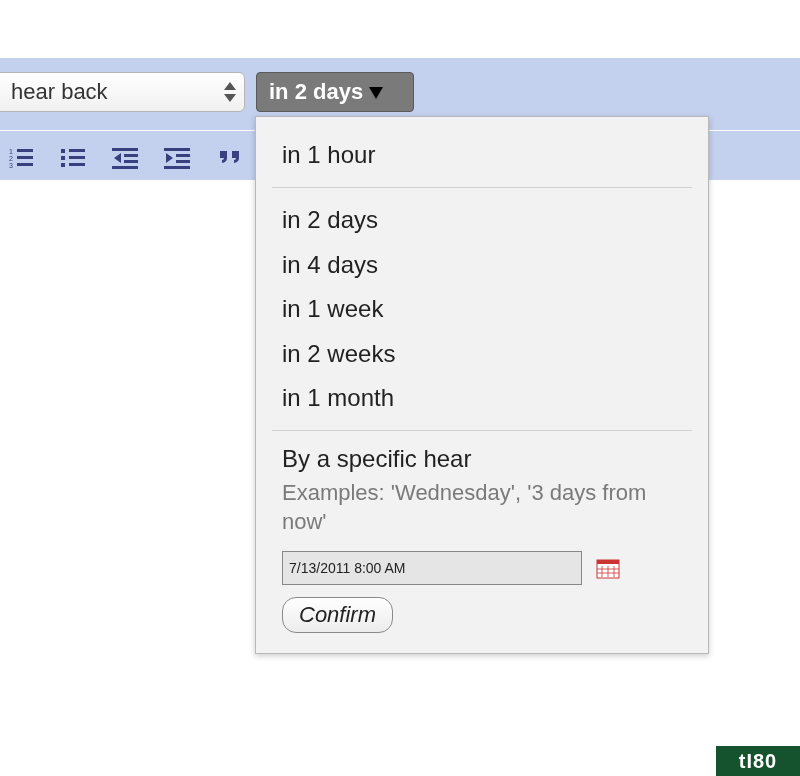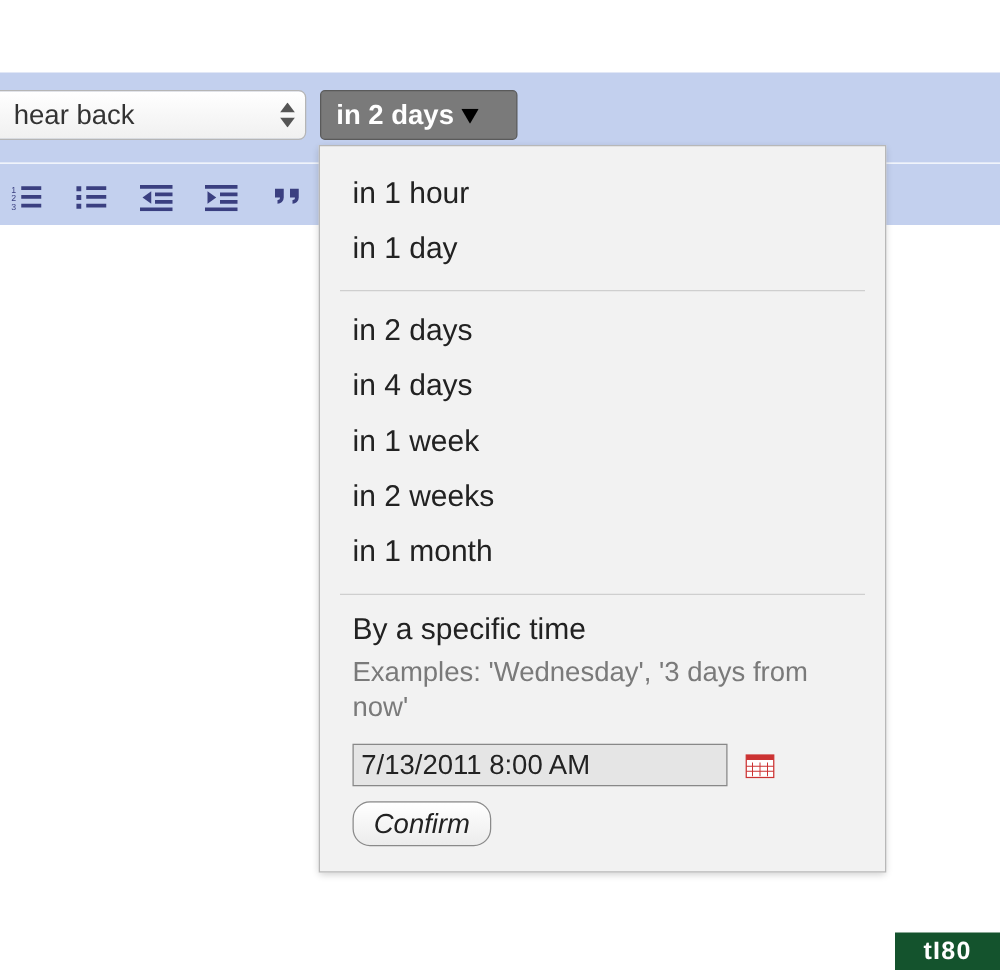--- a/index.html
+++ b/index.html
@@ -105,21 +105,21 @@
   }
   .date-row {
     display: flex; align-items: center;
     padding: 4px 26px;
     gap: 14px;
   }
   .date-input {
     width: 300px; height: 34px;
     border: 1px solid #888;
     background: #e5e5e5;
-    font-size: 22px;
+    font-size: 14px;
     padding: 2px 6px;
     color: #222;
   }
   .cal-icon { width: 24px; height: 22px; }
   .parsed-date {
     padding: 4px 26px 2px 26px;
     font-size: 22px;
     color: #3a8a2e;
   }
   .confirm-row { padding: 8px 26px 0 26px; }
@@ -216,29 +216,28 @@
     <div class="tool-icon">
       <svg width="26" height="22" viewBox="0 0 26 22">
         <path d="M3 4 h7 v7 a5 5 0 0 1 -5 5 v-3 a2 2 0 0 0 2 -2 h-4 Z" fill="#3a3f80"></path>
         <path d="M15 4 h7 v7 a5 5 0 0 1 -5 5 v-3 a2 2 0 0 0 2 -2 h-4 Z" fill="#3a3f80"></path>
       </svg>
     </div>
   </div>
 
   <div class="dropdown-menu">
     <div class="item">in 1 hour</div>
-    <div class="item">in 1 day</div>
     <div class="sep"></div>
     <div class="item">in 2 days</div>
     <div class="item">in 4 days</div>
     <div class="item">in 1 week</div>
     <div class="item">in 2 weeks</div>
     <div class="item">in 1 month</div>
     <div class="sep"></div>
-    <div class="section-title">By a specific time</div>
+    <div class="section-title">By a specific hear</div>
     <div class="examples">Examples: 'Wednesday', '3 days from now'</div>
     <div class="date-row">
       <input class="date-input" type="text" value="7/13/2011 8:00 AM" style="">
       <span class="cal-icon">
         <svg width="24" height="22" viewBox="0 0 24 22">
           <rect x="1" y="3" width="22" height="18" fill="#fff" stroke="#c33" stroke-width="1"></rect>
           <rect x="1" y="3" width="22" height="4" fill="#c33"></rect>
           <line x1="6" y1="9" x2="6" y2="20" stroke="#c33" stroke-width="0.8"></line>
           <line x1="12" y1="9" x2="12" y2="20" stroke="#c33" stroke-width="0.8"></line>
           <line x1="18" y1="9" x2="18" y2="20" stroke="#c33" stroke-width="0.8"></line>

